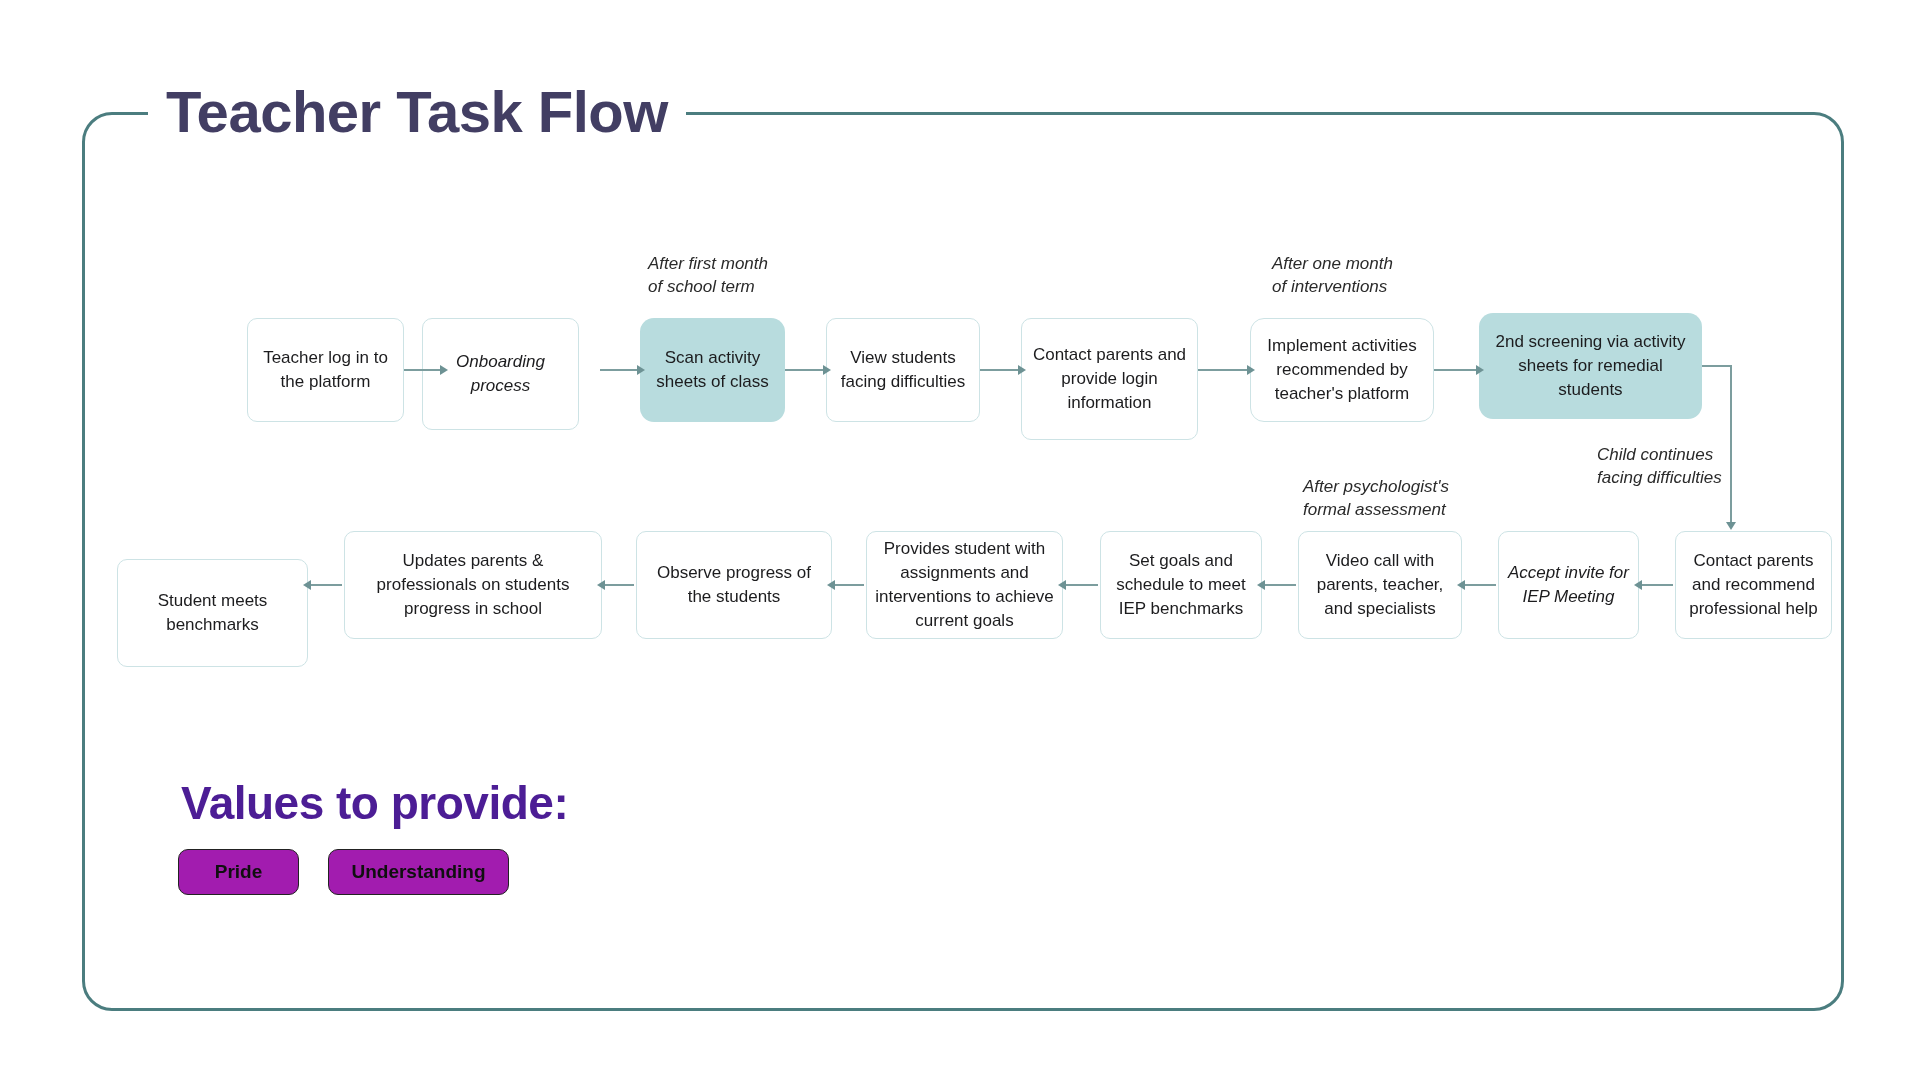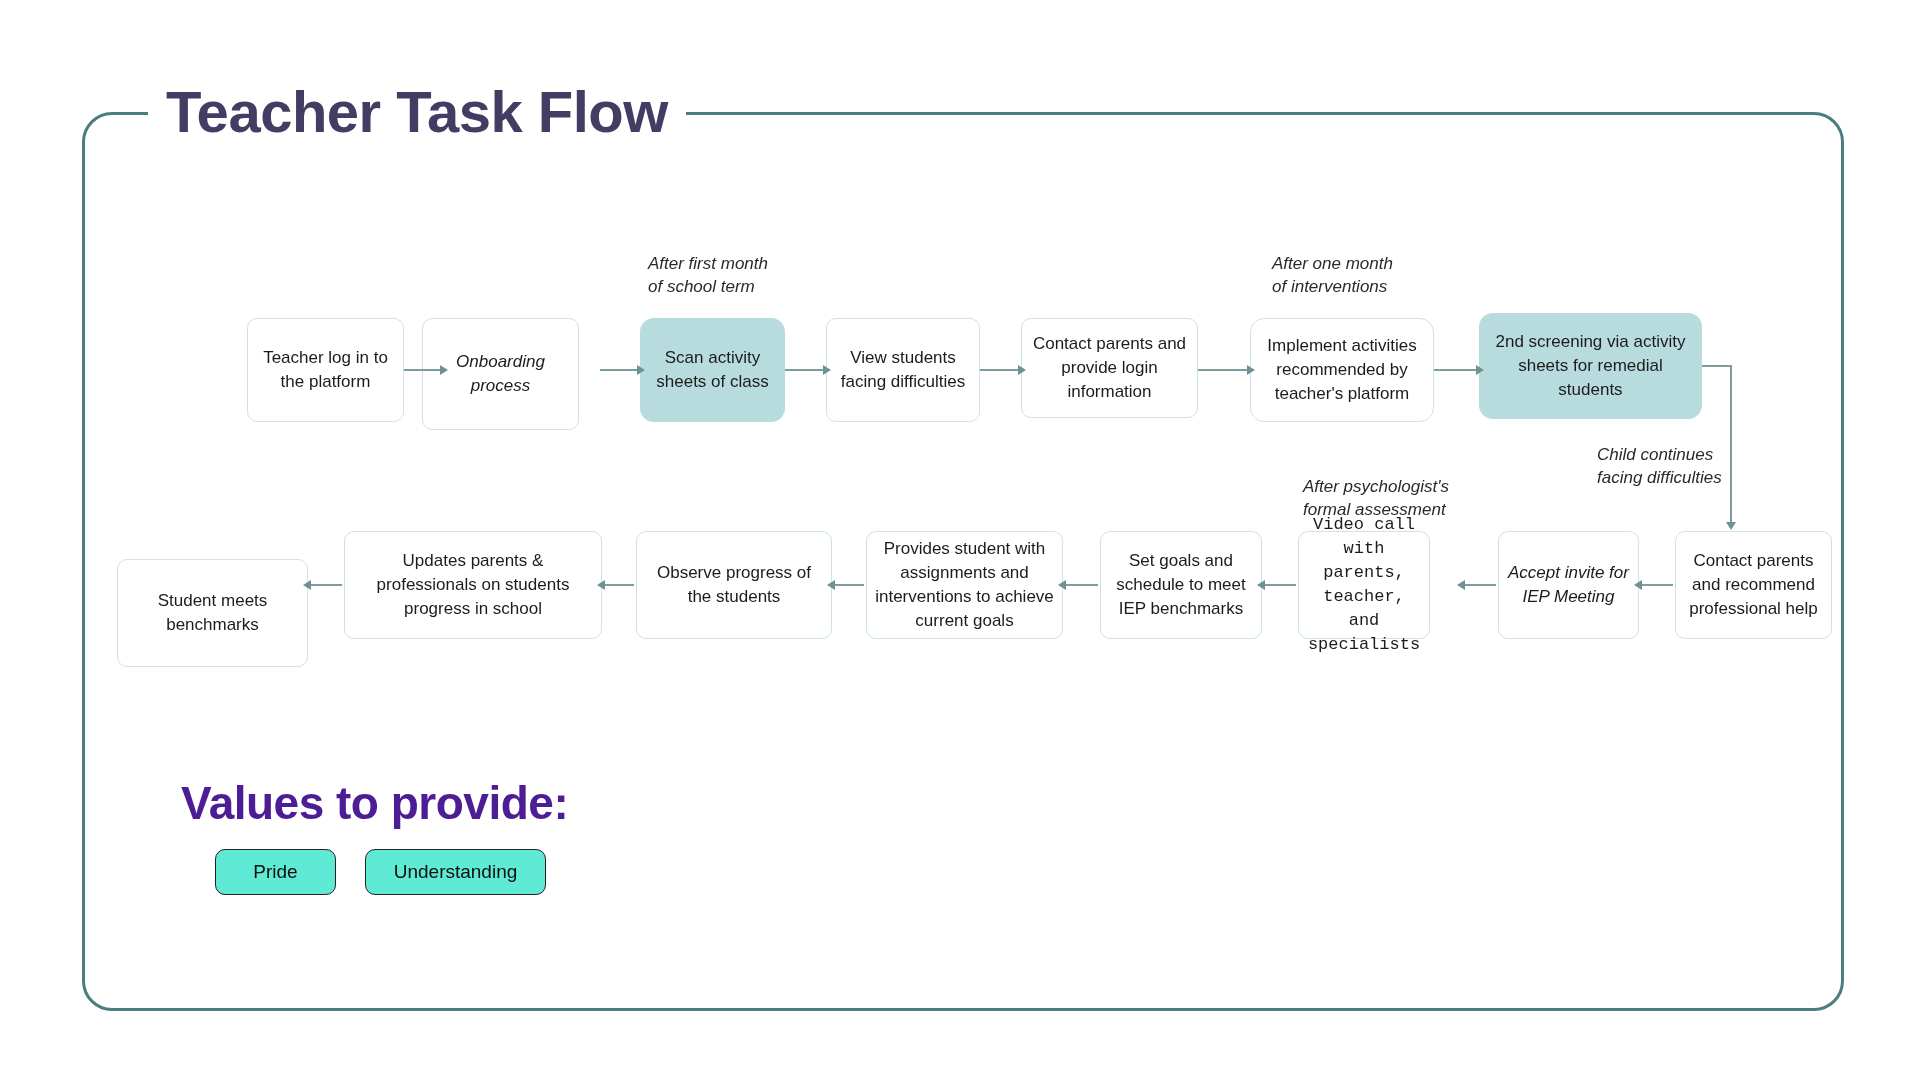--- a/index.html
+++ b/index.html
@@ -30,22 +30,22 @@
   .arr-l::before{content:"";position:absolute;left:-7px;top:-4px;width:0;height:0;
         border-right:8px solid #6d9294;border-top:5px solid transparent;border-bottom:5px solid transparent;}
   .elbow-v{position:absolute;width:2px;background:#7c9d9e;}
   .elbow-v::after{content:"";position:absolute;bottom:-7px;left:-4px;width:0;height:0;
         border-top:8px solid #6d9294;border-left:5px solid transparent;border-right:5px solid transparent;}
 
   
   .values-heading{position:absolute;left:181px;top:776px;margin:0;
         font-size:46px;font-weight:700;color:#4c1d95;letter-spacing:-0.5px;}
   .chip{position:absolute;display:flex;align-items:center;justify-content:center;
-        background:#5eead4;border:1.5px solid #222222;border-radius:10px;
-        font-size:19px;font-weight:400;color:#0f0f0f;box-sizing:border-box;margin-left:37px;}
+        background:#a21caf;border:1.5px solid #222222;border-radius:10px;
+        font-size:19px;font-weight:700;color:#0f0f0f;box-sizing:border-box;}
 </style>
 </head>
 <body>
 
 <div class="canvas">
 
   <div class="frame"></div>
   <h1 class="page-title">Teacher Task Flow</h1>
 
   <div class="note" style="left:648px;top:252px;">After first month
@@ -54,37 +54,37 @@
 of interventions</div>
   <div class="note" style="left:1597px;top:443px;">Child continues
 facing difficulties</div>
   <div class="note" style="left:1303px;top:475px;">After psychologist's
 formal assessment</div>
 
   <div class="node" style="left:247px;top:318px;width:157px;height:104px;">Teacher log in to the platform</div>
   <div class="node" style="left:422px;top:318px;width:157px;height:112px;font-style:italic;">Onboarding process</div>
   <div class="node hl" style="left:640px;top:318px;width:145px;height:104px;">Scan activity sheets of class</div>
   <div class="node" style="left:826px;top:318px;width:154px;height:104px;">View students facing difficulties</div>
-  <div class="node" style="left:1021px;top:318px;width:177px;height:100px;">Contact parents and provide login information</div>
+  <div class="node" style="left:1021px;top:318px;width:177px;height:122px;">Contact parents and provide login information</div>
   <div class="node" style="left:1250px;top:318px;width:184px;height:104px;border-radius:14px;">Implement activities recommended by teacher's platform</div>
   <div class="node hl" style="left:1479px;top:313px;width:223px;height:106px;">2nd screening via activity sheets for remedial students</div>
 
   <div class="arr arr-r" style="left:404px;top:369px;width:37px;"></div>
   <div class="arr arr-r" style="left:600px;top:369px;width:38px;"></div>
   <div class="arr arr-r" style="left:785px;top:369px;width:39px;"></div>
   <div class="arr arr-r" style="left:980px;top:369px;width:39px;"></div>
   <div class="arr arr-r" style="left:1198px;top:369px;width:50px;"></div>
   <div class="arr arr-r" style="left:1434px;top:369px;width:43px;"></div>
 
   <div class="arr" style="left:1702px;top:365px;width:30px;"></div>
   <div class="elbow-v" style="left:1730px;top:365px;height:158px;"></div>
 
   <div class="node" style="left:1675px;top:531px;width:157px;height:108px;">Contact parents and recommend professional help</div>
   <div class="node" style="left:1498px;top:531px;width:141px;height:108px;font-style:italic;">Accept invite for IEP Meeting</div>
-  <div class="node" style="left:1298px;top:531px;width:132px;height:108px;font-family:Liberation Mono, monospace;">Video call with parents, teacher, and specialists</div>
+  <div class="node" style="left:1298px;top:531px;width:164px;height:108px;">Video call with parents, teacher, and specialists</div>
   <div class="node" style="left:1100px;top:531px;width:162px;height:108px;">Set goals and schedule to meet IEP benchmarks</div>
   <div class="node" style="left:866px;top:531px;width:197px;height:108px;">Provides student with assignments and interventions to achieve current goals</div>
   <div class="node" style="left:636px;top:531px;width:196px;height:108px;">Observe progress of the students</div>
   <div class="node" style="left:344px;top:531px;width:258px;height:108px;">Updates parents &amp; professionals on students progress in school</div>
   <div class="node" style="left:117px;top:531px;width:191px;height:108px;margin-top:28px;">Student meets benchmarks</div>
 
   <div class="arr arr-l" style="left:1641px;top:584px;width:32px;"></div>
   <div class="arr arr-l" style="left:1464px;top:584px;width:32px;"></div>
   <div class="arr arr-l" style="left:1264px;top:584px;width:32px;"></div>
   <div class="arr arr-l" style="left:1065px;top:584px;width:33px;"></div>

